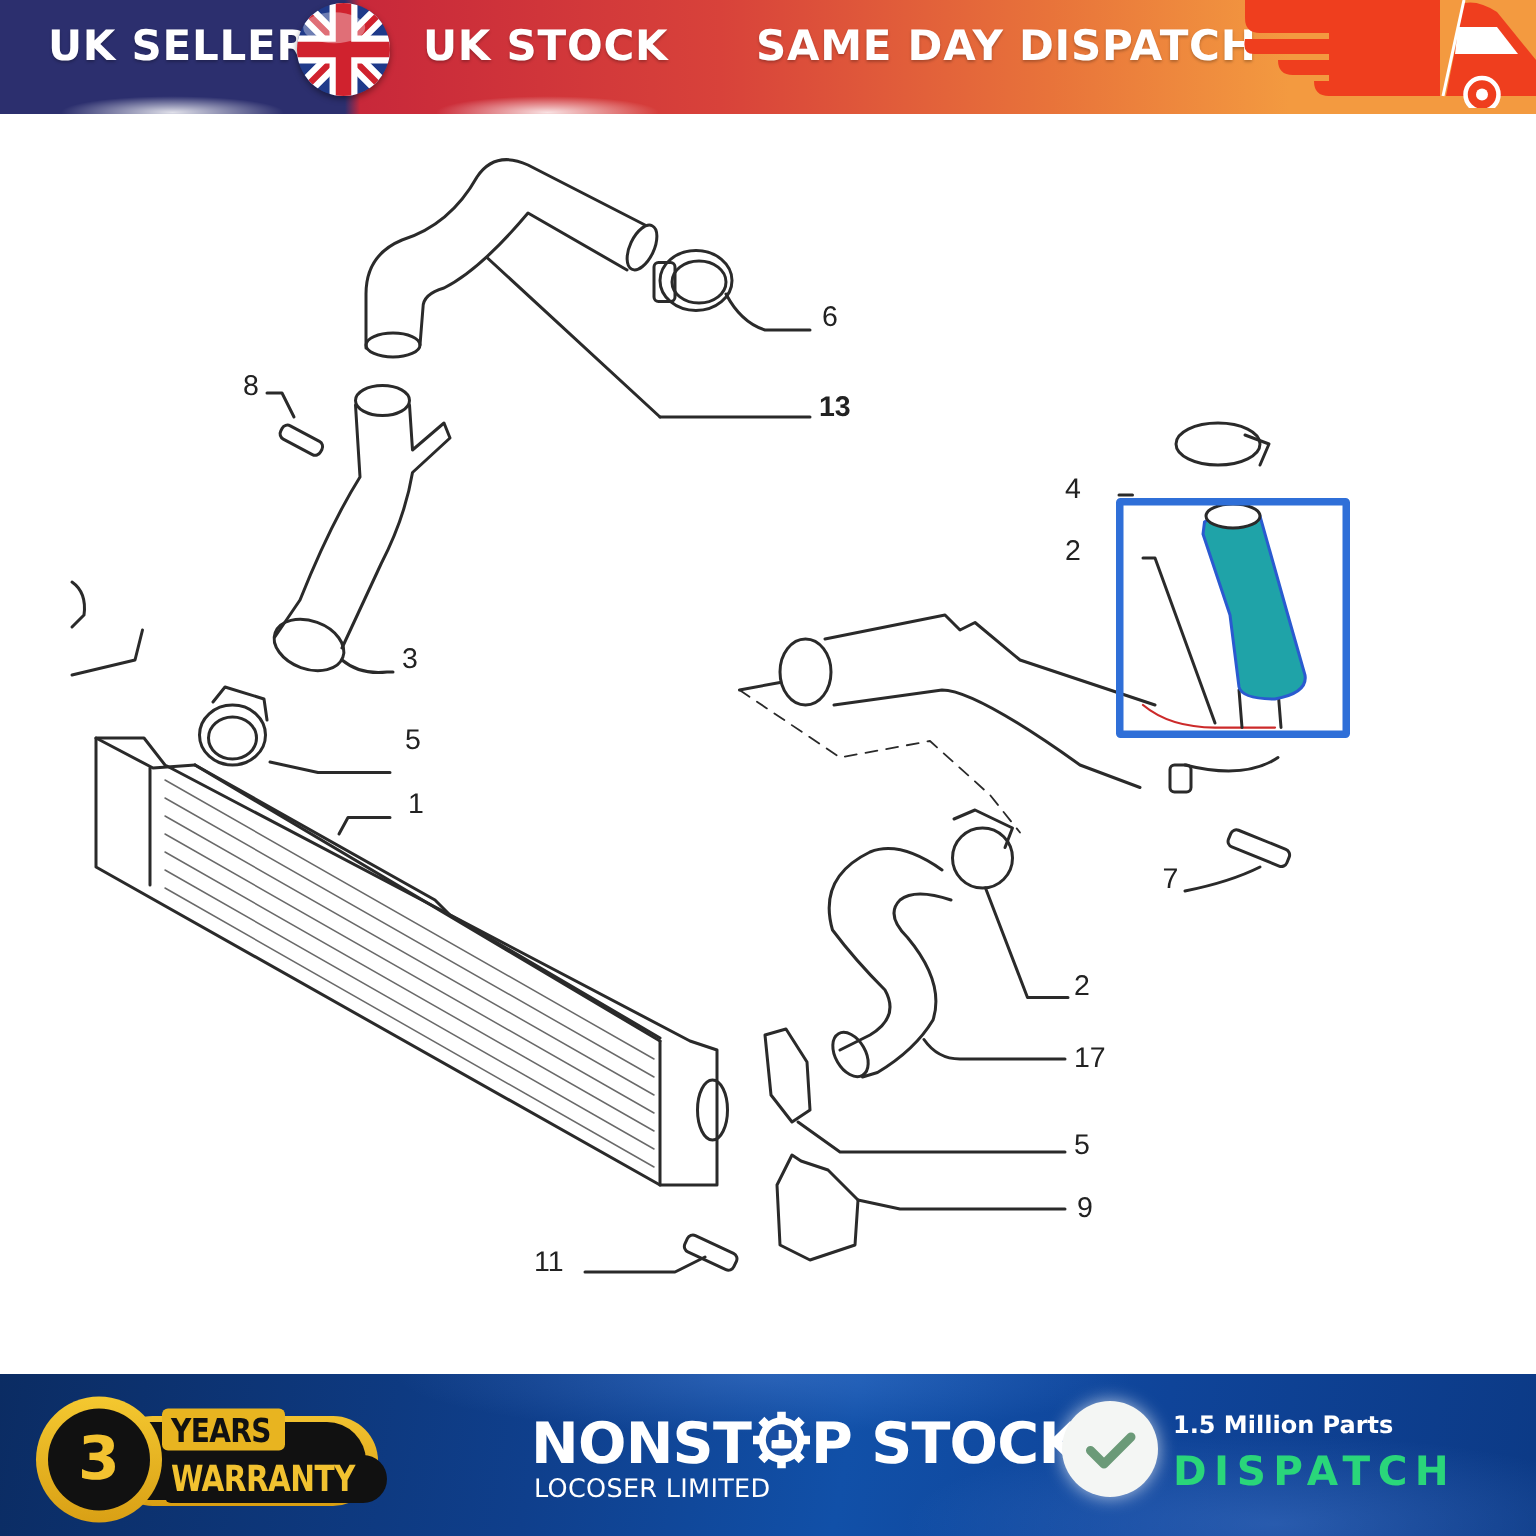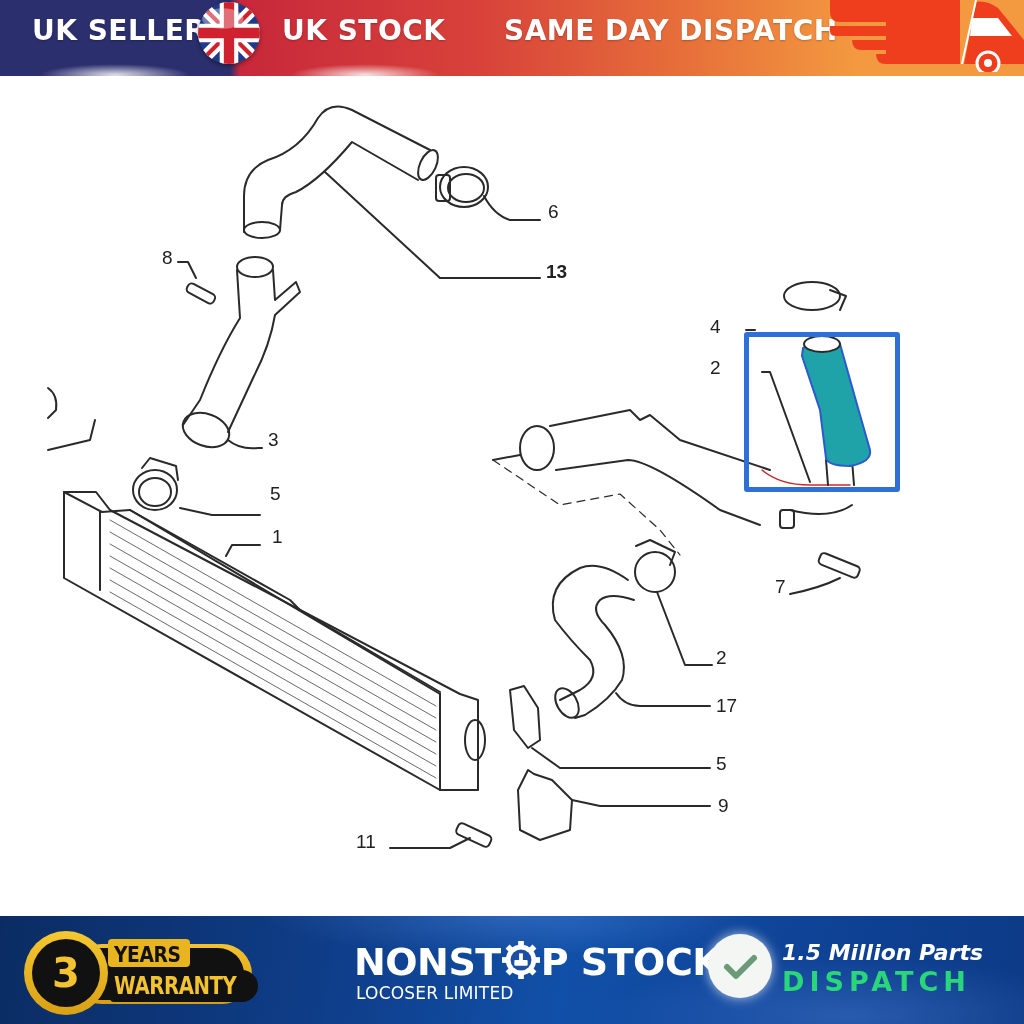--- a/index.html
+++ b/index.html
@@ -92,22 +92,22 @@
     position: absolute; left: 2px; top: 49px; color: #fff; font-size: 17px;
     font-family: "DejaVu Sans", sans-serif; letter-spacing: 0.2px;
   }
 
   .delivered { position: absolute; left: 706px; top: 14px; width: 310px; height: 84px; }
   .check-circle {
     position: absolute; left: 2px; top: 4px; width: 64px; height: 64px; border-radius: 50%;
     background: #f4f6f4; box-shadow: 0 0 12px rgba(255,255,255,0.7);
   }
   .delivered-line1 {
-    position: absolute; left: 76px; top: 10px; color: #fff; font-weight: bold; font-size: 22px;
-    font-family: "DejaVu Sans", sans-serif; white-space: nowrap; font-style: italic;
+    position: absolute; left: 76px; top: 10px; color: #fff; font-weight: bold; font-size: 16px;
+    font-family: "DejaVu Sans", sans-serif; white-space: nowrap;
   }
   .delivered-line2 {
     position: absolute; left: 76px; top: 36px; color: #2ad67a; font-weight: bold; font-size: 27px;
     font-family: "DejaVu Sans", sans-serif; letter-spacing: 5px; white-space: nowrap;
   }
 </style>
 </head>
 <body>
 
 <div class="top-banner">

